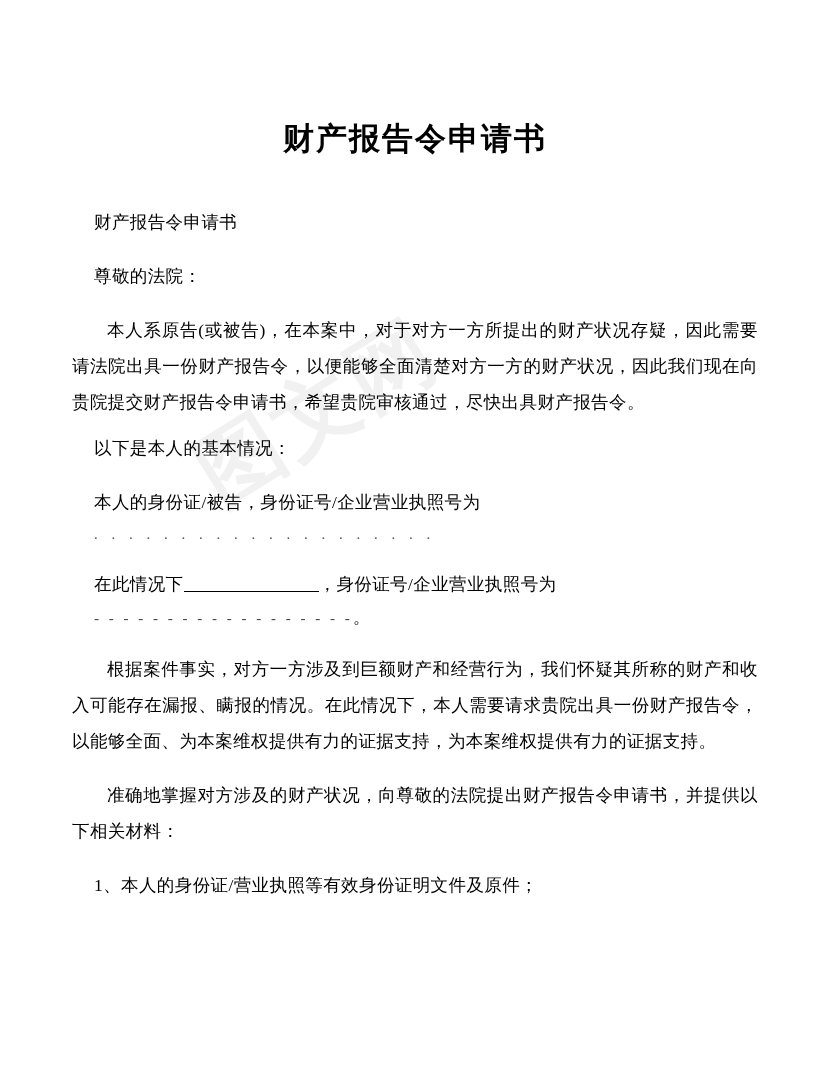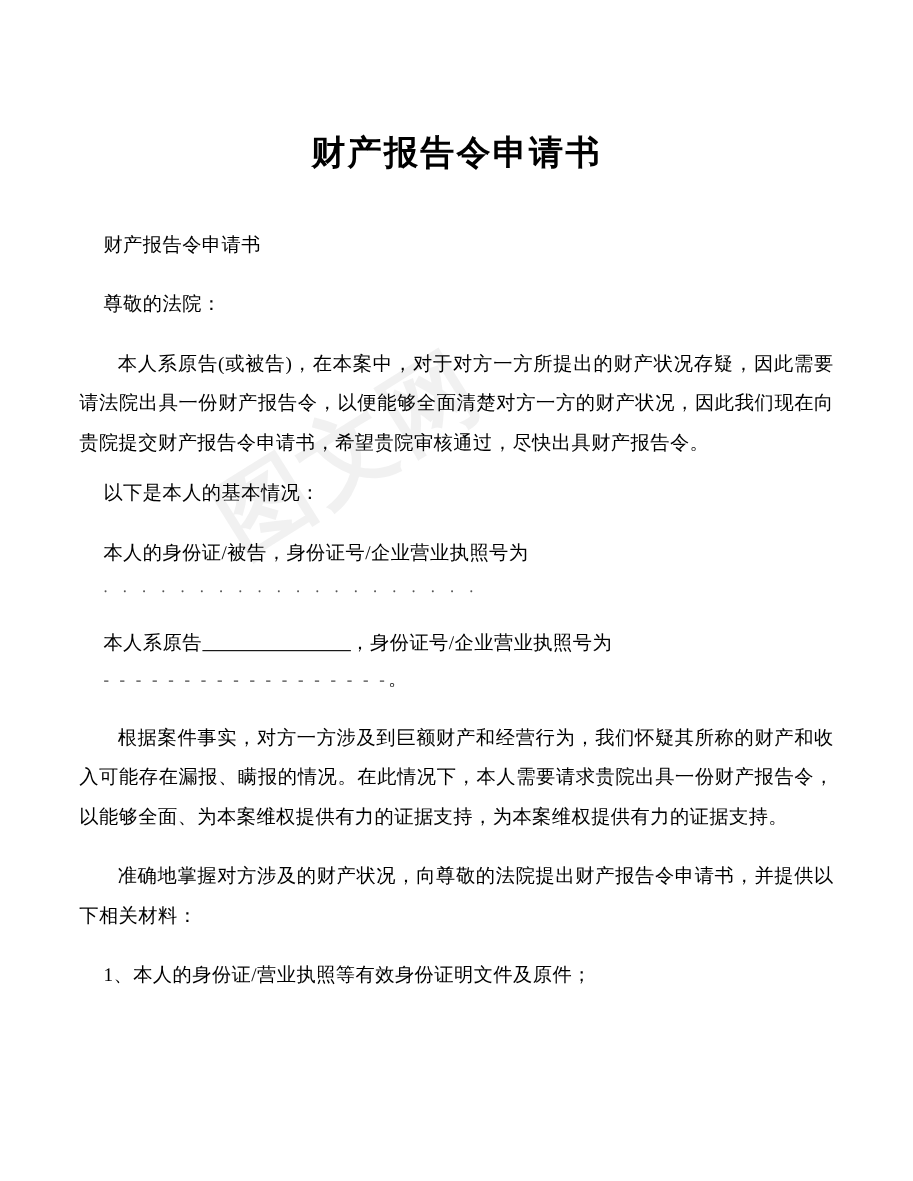--- a/index.html
+++ b/index.html
@@ -122,21 +122,21 @@
 
     <p class="para indent-2 gap-md">本人系原告(或被告)，在本案中，对于对方一方所提出的财产状况存疑，因此需要请法院出具一份财产报告令，以便能够全面清楚对方一方的财产状况，因此我们现在向贵院提交财产报告令申请书，希望贵院审核通过，尽快出具财产报告令。</p>
 
     <p class="para indent-1 gap-sm">以下是本人的基本情况：</p>
 
     <p class="para indent-1 gap-md">本人的身份证/被告，身份证号/企业营业执照号为</p>
 
     <span class="dotline">. . . . . . . . . . . . . . . . . . . .</span>
 
     <p class="para indent-1 gap-md">
-      <span>本人系原告</span><span class="blank-underline"></span><span>，身份证号/企业营业执照号为</span>
+      <span>在此情况下</span><span class="blank-underline"></span><span>，身份证号/企业营业执照号为</span>
     </p>
 
     <div class="dashline-wrap">
       <span class="dashline">- - - - - - - - - - - - - - - - - -</span><span>。</span>
     </div>
 
     <p class="para indent-2 gap-md">根据案件事实，对方一方涉及到巨额财产和经营行为，我们怀疑其所称的财产和收入可能存在漏报、瞒报的情况。在此情况下，本人需要请求贵院出具一份财产报告令，以能够全面、为本案维权提供有力的证据支持，为本案维权提供有力的证据支持。</p>
 
     <p class="para indent-2 gap-md">准确地掌握对方涉及的财产状况，向尊敬的法院提出财产报告令申请书，并提供以下相关材料：</p>
 

